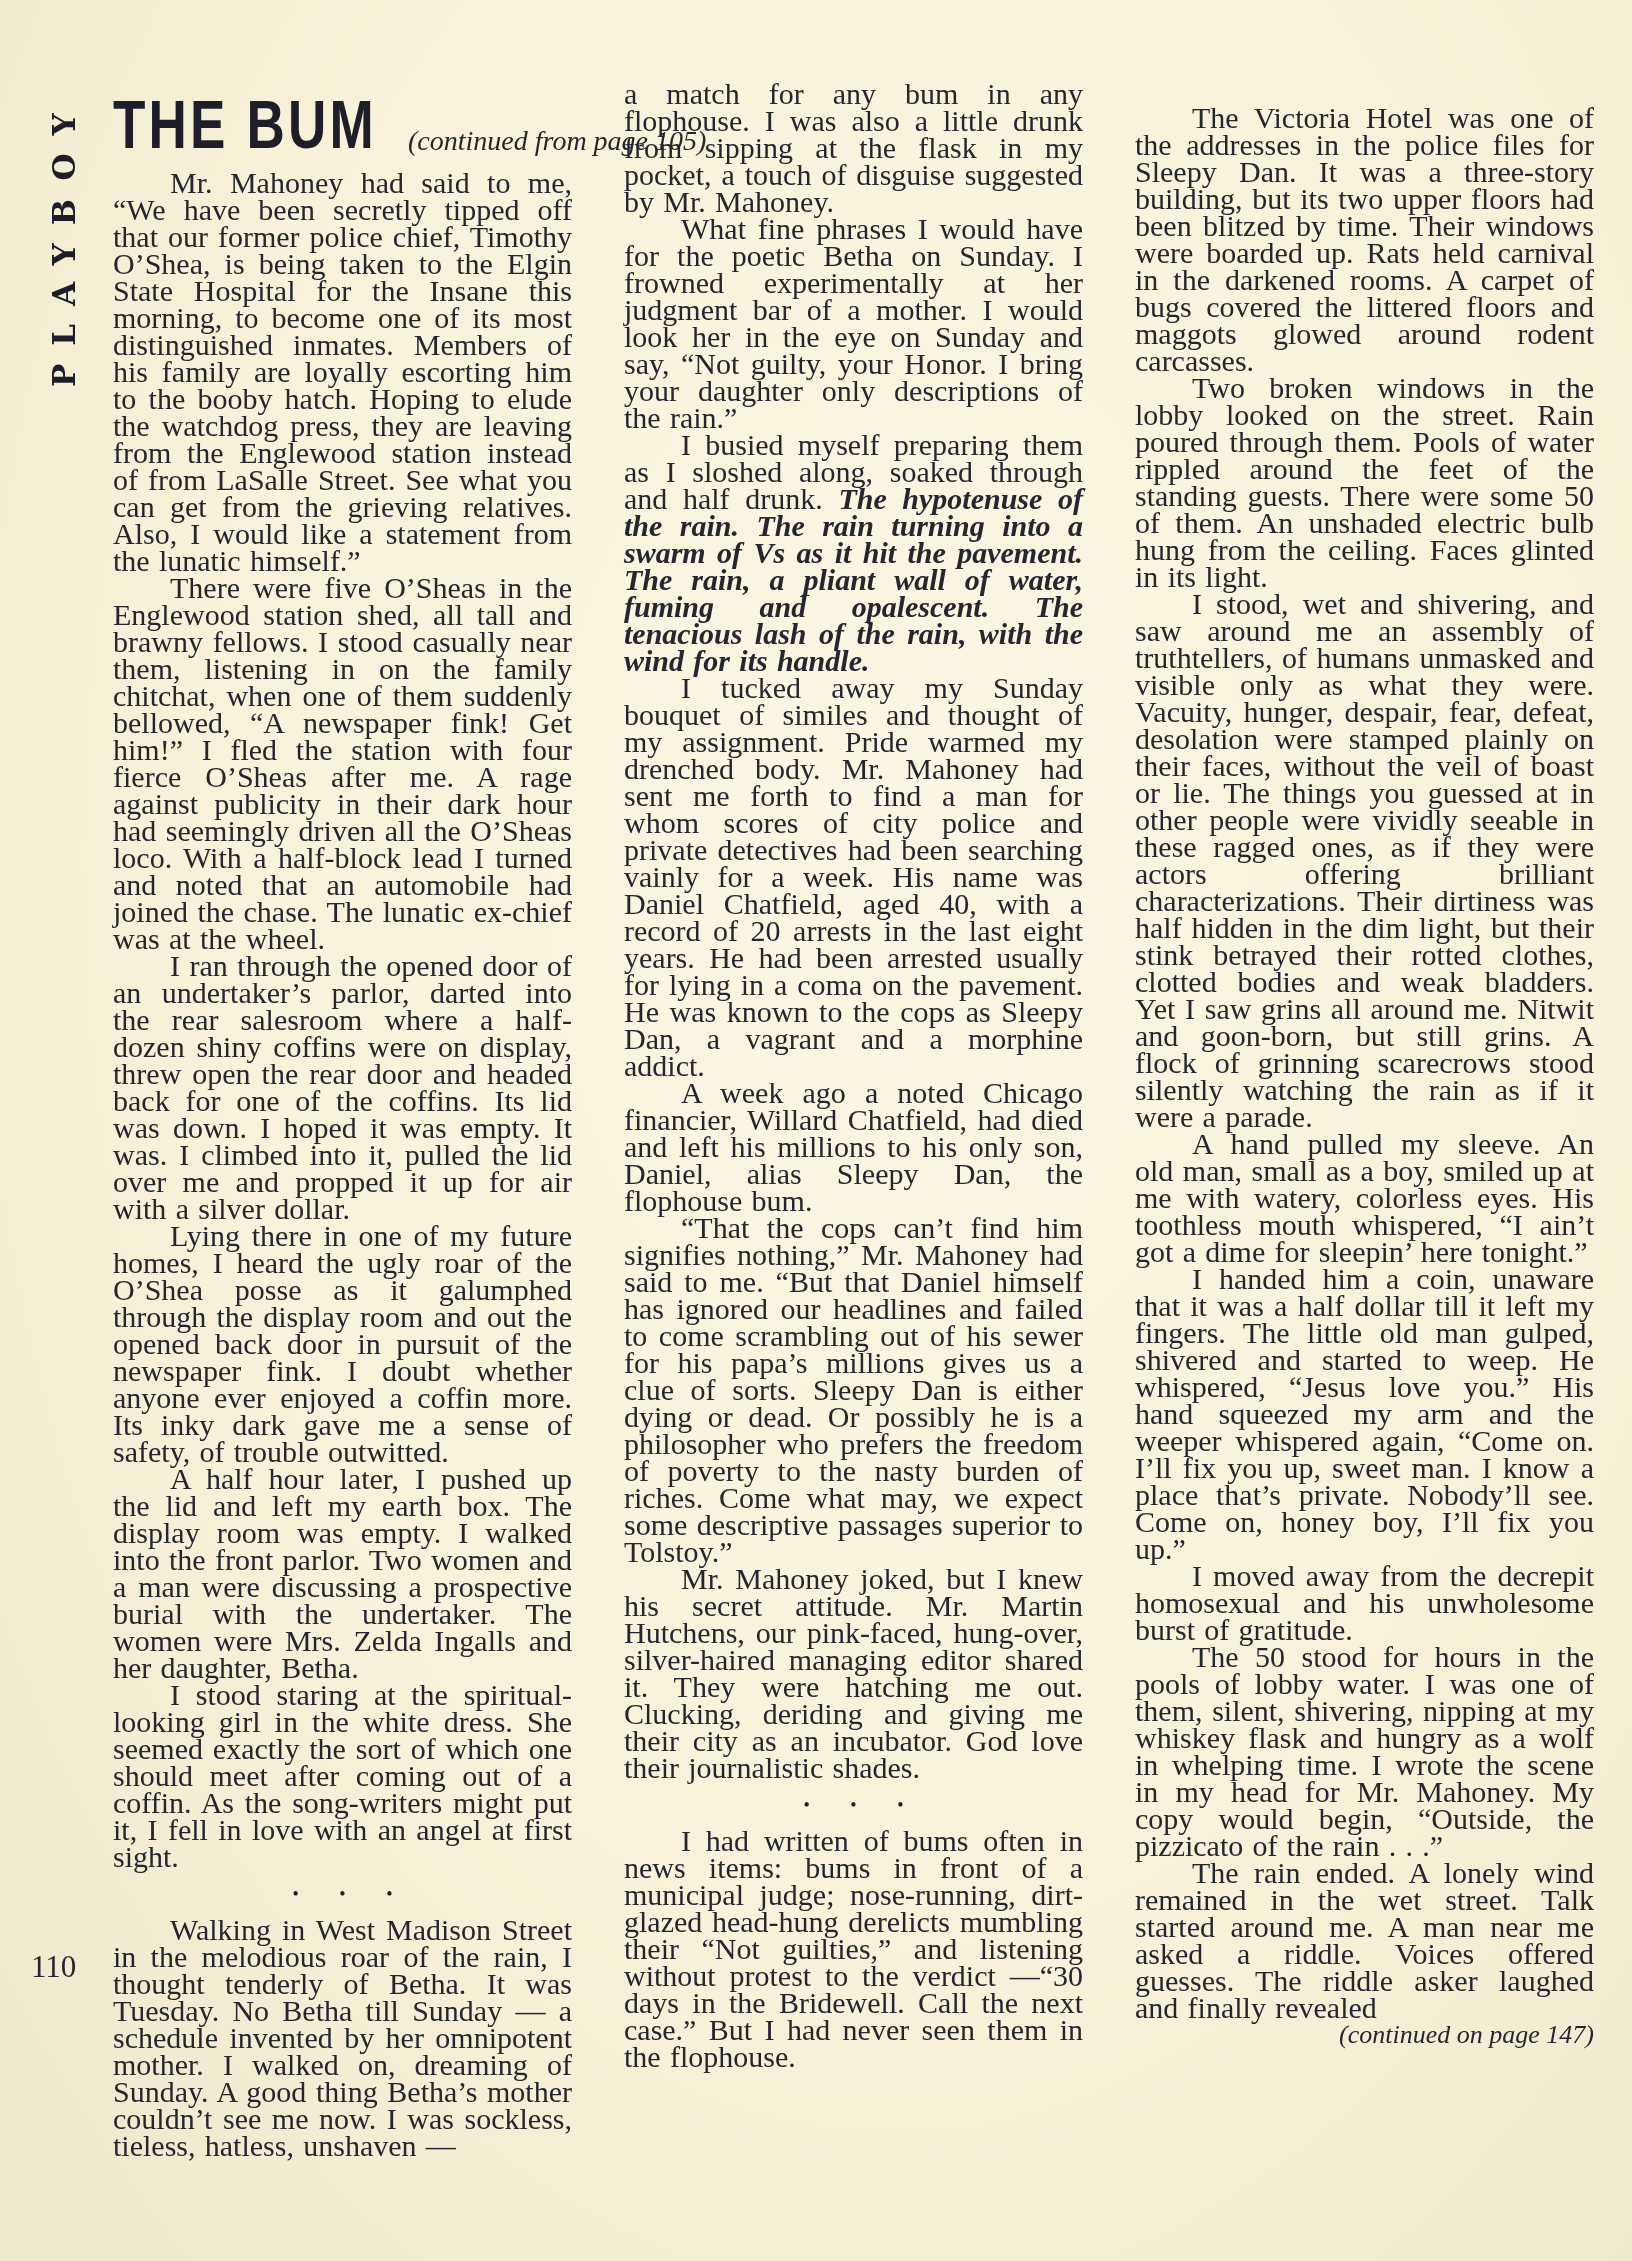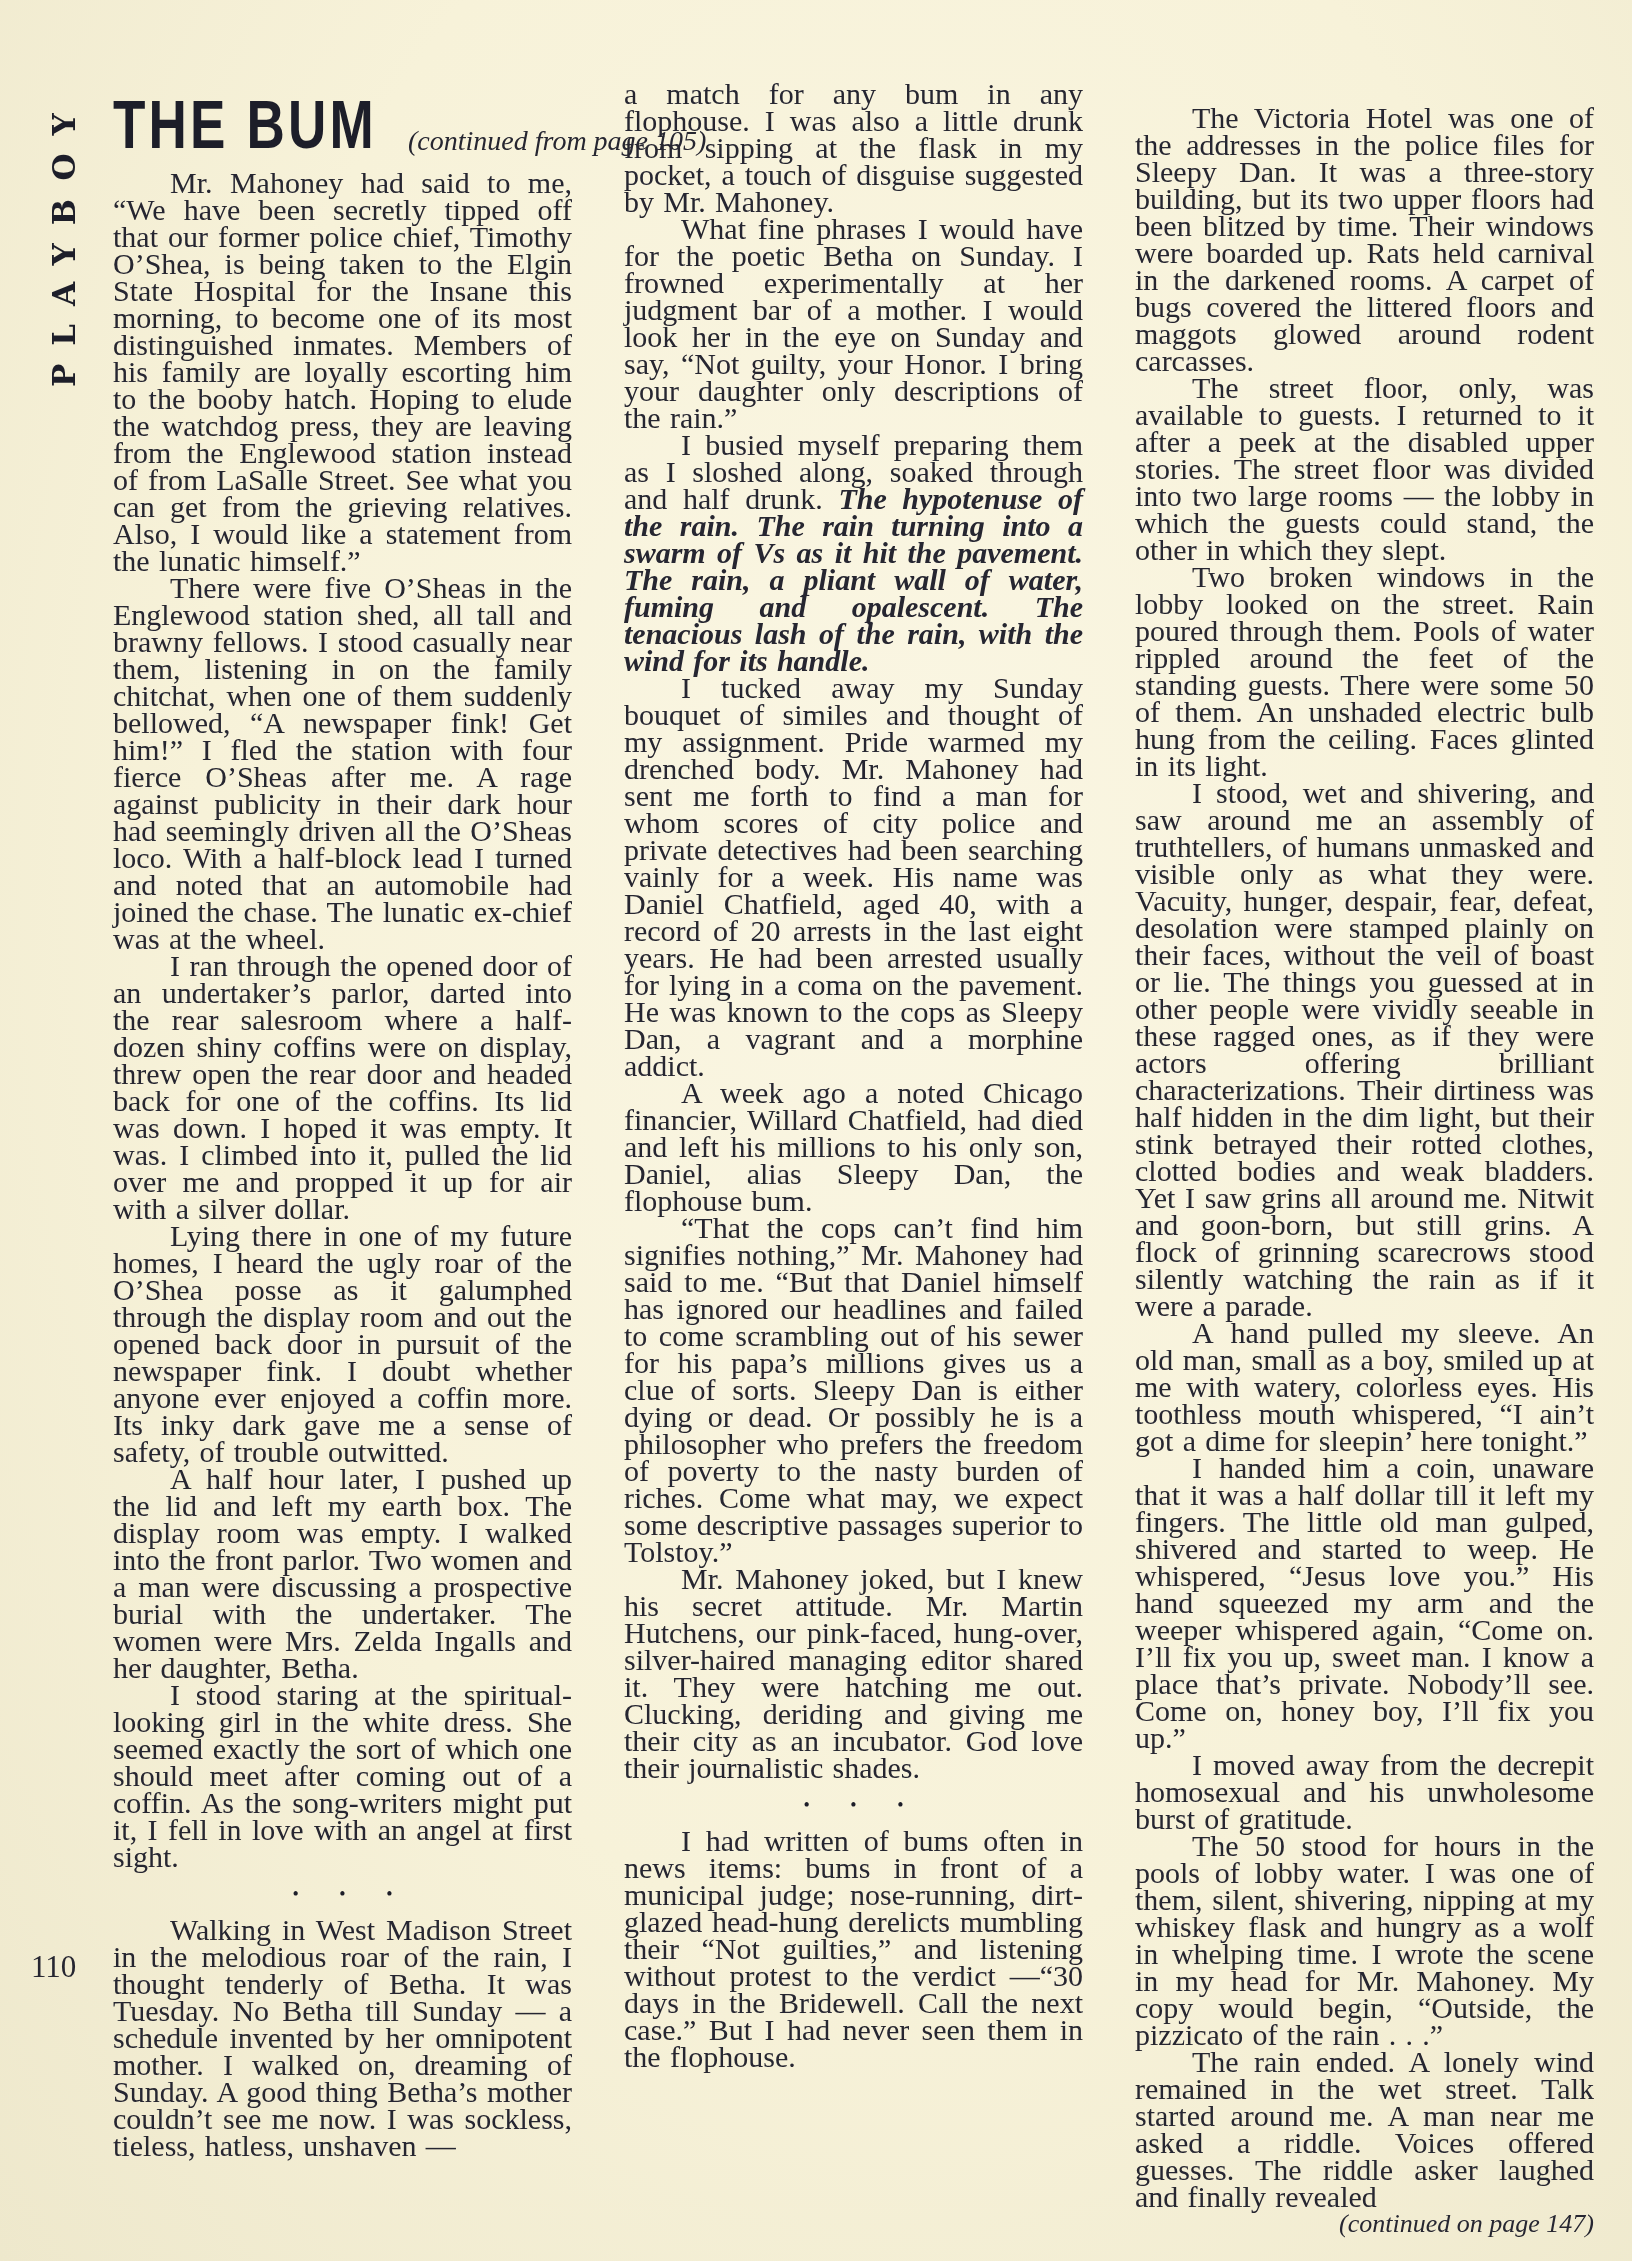--- a/index.html
+++ b/index.html
@@ -144,21 +144,20 @@
           <p class="para ind"><span>A week ago a noted Chicago financier, Willard Chatfield, had died and left his millions to his only son, Daniel, alias Sleepy Dan, the flophouse bum.</span></p>
           <p class="para ind"><span>“That the cops can’t find him signifies nothing,” Mr. Mahoney had said to me. “But that Daniel himself has ignored our headlines and failed to come scrambling out of his sewer for his papa’s millions gives us a clue of sorts. Sleepy Dan is either dying or dead. Or possibly he is a philosopher who prefers the freedom of poverty to the nasty burden of riches. Come what may, we expect some descriptive passages superior to Tolstoy.”</span></p>
           <p class="para ind"><span>Mr. Mahoney joked, but I knew his secret attitude. Mr. Martin Hutchens, our pink-faced, hung-over, silver-haired managing editor shared it. They were hatching me out. Clucking, deriding and giving me their city as an incubator. God love their journalistic shades.</span></p>
           <div class="sep">• • •</div>
           <p class="para ind"><span>I had written of bums often in news items: bums in front of a municipal judge; nose-running, dirt-glazed head-hung derelicts mumbling their “Not guilties,” and listening without protest to the verdict —“30 days in the Bridewell. Call the next case.” But I had never seen them in the flophouse.</span></p>
         </div>
     </div>
     <div class="col col-right">
       <div>
           <p class="para ind"><span>The Victoria Hotel was one of the addresses in the police files for Sleepy Dan. It was a three-story building, but its two upper floors had been blitzed by time. Their windows were boarded up. Rats held carnival in the darkened rooms. A carpet of bugs covered the littered floors and maggots glowed around rodent carcasses.</span></p>
-          <p class="para ind"><span>The street floor, only, was available to guests. I returned to it after a peek at the disabled upper stories. The street floor was divided into two large rooms — the lobby in which the guests could stand, the other in which they slept.</span></p>
           <p class="para ind"><span>Two broken windows in the lobby looked on the street. Rain poured through them. Pools of water rippled around the feet of the standing guests. There were some 50 of them. An unshaded electric bulb hung from the ceiling. Faces glinted in its light.</span></p>
           <p class="para ind"><span>I stood, wet and shivering, and saw around me an assembly of truthtellers, of humans unmasked and visible only as what they were. Vacuity, hunger, despair, fear, defeat, desolation were stamped plainly on their faces, without the veil of boast or lie. The things you guessed at in other people were vividly seeable in these ragged ones, as if they were actors offering brilliant characterizations. Their dirtiness was half hidden in the dim light, but their stink betrayed their rotted clothes, clotted bodies and weak bladders. Yet I saw grins all around me. Nitwit and goon-born, but still grins. A flock of grinning scarecrows stood silently watching the rain as if it were a parade.</span></p>
           <p class="para ind"><span>A hand pulled my sleeve. An old man, small as a boy, smiled up at me with watery, colorless eyes. His toothless mouth whispered, “I ain’t got a dime for sleepin’ here tonight.”</span></p>
           <p class="para ind"><span>I handed him a coin, unaware that it was a half dollar till it left my fingers. The little old man gulped, shivered and started to weep. He whispered, “Jesus love you.” His hand squeezed my arm and the weeper whispered again, “Come on. I’ll fix you up, sweet man. I know a place that’s private. Nobody’ll see. Come on, honey boy, I’ll fix you up.”</span></p>
           <p class="para ind"><span>I moved away from the decrepit homosexual and his unwholesome burst of gratitude.</span></p>
           <p class="para ind"><span>The 50 stood for hours in the pools of lobby water. I was one of them, silent, shivering, nipping at my whiskey flask and hungry as a wolf in whelping time. I wrote the scene in my head for Mr. Mahoney. My copy would begin, “Outside, the pizzicato of the rain . . .”</span></p>
           <p class="para ind"><span>The rain ended. A lonely wind remained in the wet street. Talk started around me. A man near me asked a riddle. Voices offered guesses. The riddle asker laughed and finally revealed</span></p>
         </div>
       <div class="cont-note">(continued on page 147)</div>
     </div>

